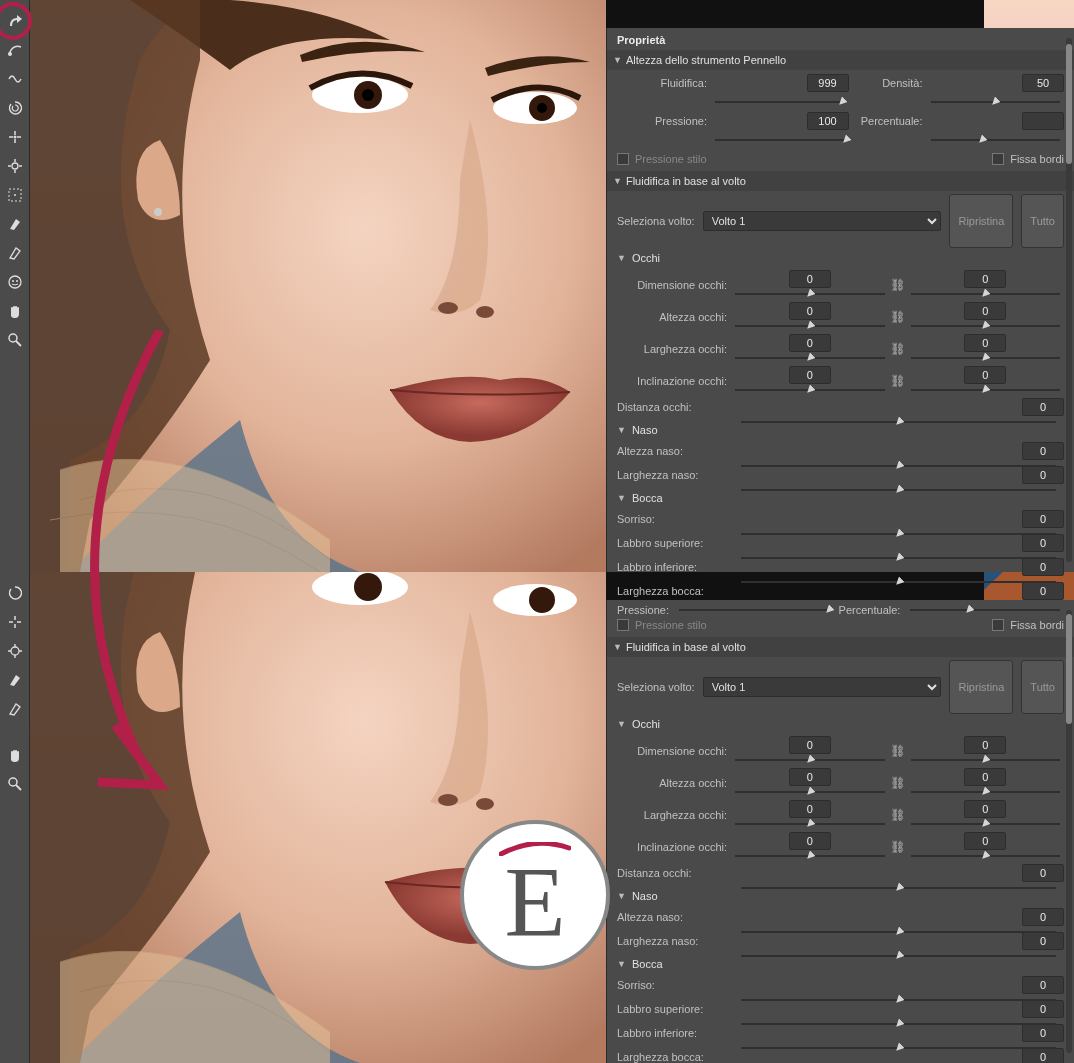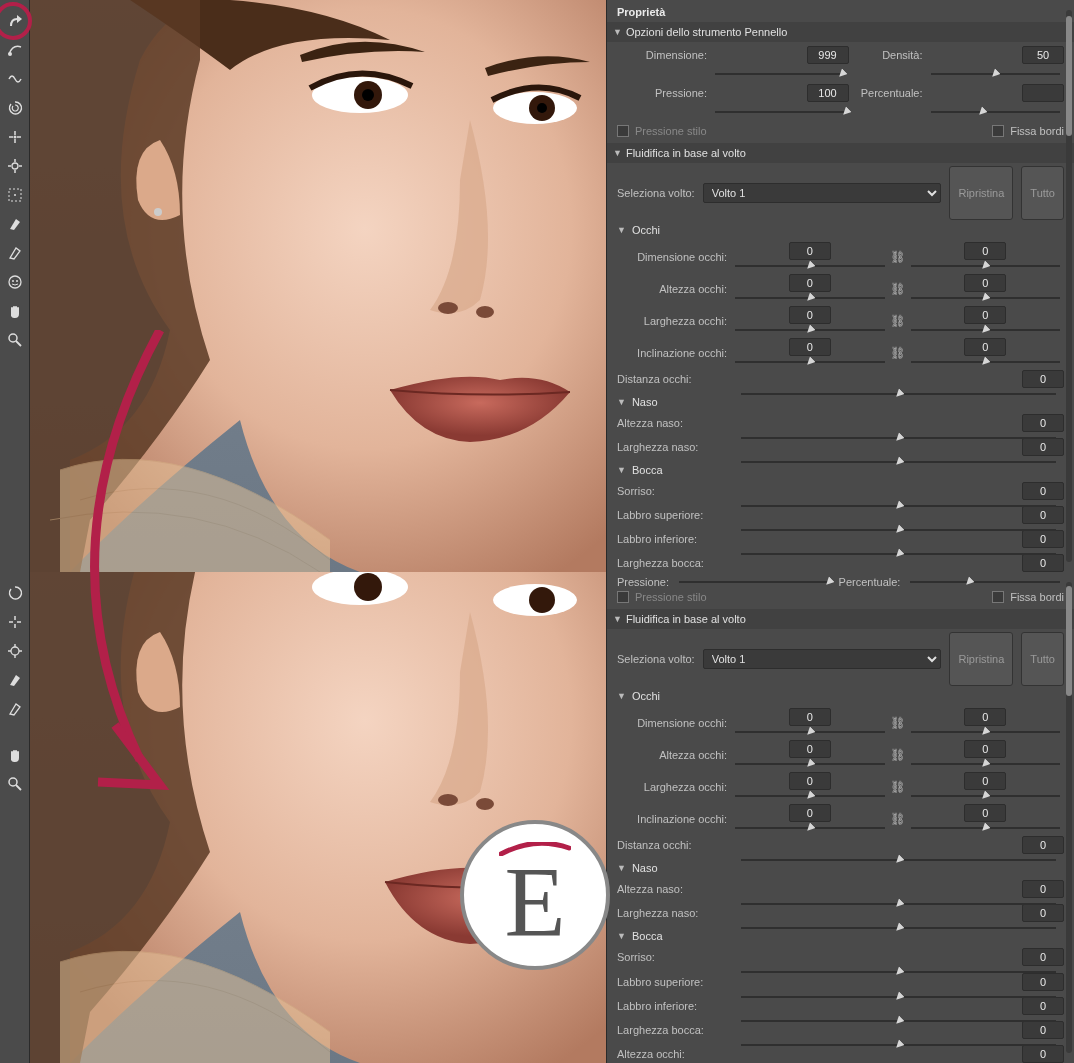--- a/index.html
+++ b/index.html
@@ -4,21 +4,21 @@
 <style>
   * { box-sizing:border-box; margin:0; padding:0; font-family:-apple-system,Helvetica,Arial,sans-serif; }
   body { width:1074px; height:1063px; background:#111; overflow:hidden; position:relative; }
   .app { width:1074px; height:1063px; display:flex; flex-direction:column; }
   .row { display:flex; height:572px; }
   .row.second { height:491px; }
   .toolbar { width:30px; background:#4b4b4b; display:flex; flex-direction:column; align-items:center; padding-top:10px; gap:7px; border-right:1px solid #2a2a2a;}
   .tool { width:22px; height:22px; color:#ccc; display:flex; align-items:center; justify-content:center; cursor:pointer; font-size:14px;}
   .canvas { flex:0 0 576px; position:relative; overflow:hidden; }
   .face { position:absolute; inset:0; }
-  .panel { flex:1; background:#4a4a4a; color:#d9d9d9; font-size:11px; display:flex; flex-direction:column; border-left:1px solid #2a2a2a;}
+  .panel { flex:1; background:#4a4a4a; color:#d9d9d9; font-size:11px; display:flex; flex-direction:column; border-left:1px solid #2a2a2a;margin-top:28px;}
   .scrollbar{ position:absolute; right:2px; top:10px; bottom:10px; width:6px;}
   .sb-track{ width:6px; height:100%; background:#3a3a3a; border-radius:3px;}
   .sb-thumb{ position:absolute; right:0; width:6px; height:120px; background:#888; border-radius:3px; top:6px;}
   .panel-title{ padding:6px 10px 4px 10px; font-weight:bold; color:#eaeaea;}
   .section-head{ background:#414141; padding:4px 6px; display:flex; align-items:center; gap:4px; font-weight:500; color:#e0e0e0;}
   .section-head .tri{ font-size:9px; color:#bbb;}
   .sub-head{ padding:4px 10px; display:flex; align-items:center; gap:6px; color:#e0e0e0;}
   .sub-head .tri{ font-size:9px; color:#bbb;}
   .ctrl-row{ display:flex; align-items:center; padding:3px 10px 0 10px; gap:6px;}
   .lbl{ color:#c0c0c0; font-size:11px; white-space:nowrap;}
@@ -202,25 +202,25 @@
           <path d="M20 520 Q170 490 290 572" stroke="#d4b184" stroke-width="1" fill="none"></path>
         </g>
       </svg>
     </div>
 
     <div class="panel" style="position:relative;">
       <div class="panel-title">Proprietà</div>
 
       <div class="section-head">
         <span class="tri">▼</span>
-        <span>Opzioni dello strumento Pennello</span>
+        <span>Altezza dello strumento Pennello</span>
       </div>
 
       <div class="opt-grid">
-        <span class="lbl right">Dimensione:</span>
+        <span class="lbl right">Fluidifica:</span>
         <div class="cell">
             <input class="num" value="999" style="">
           </div>
         <span class="lbl right">Densità:</span>
         <div class="cell">
             <input class="num" value="50" style="">
           </div>
 
         <span></span>
           <div class="mini-slider">

